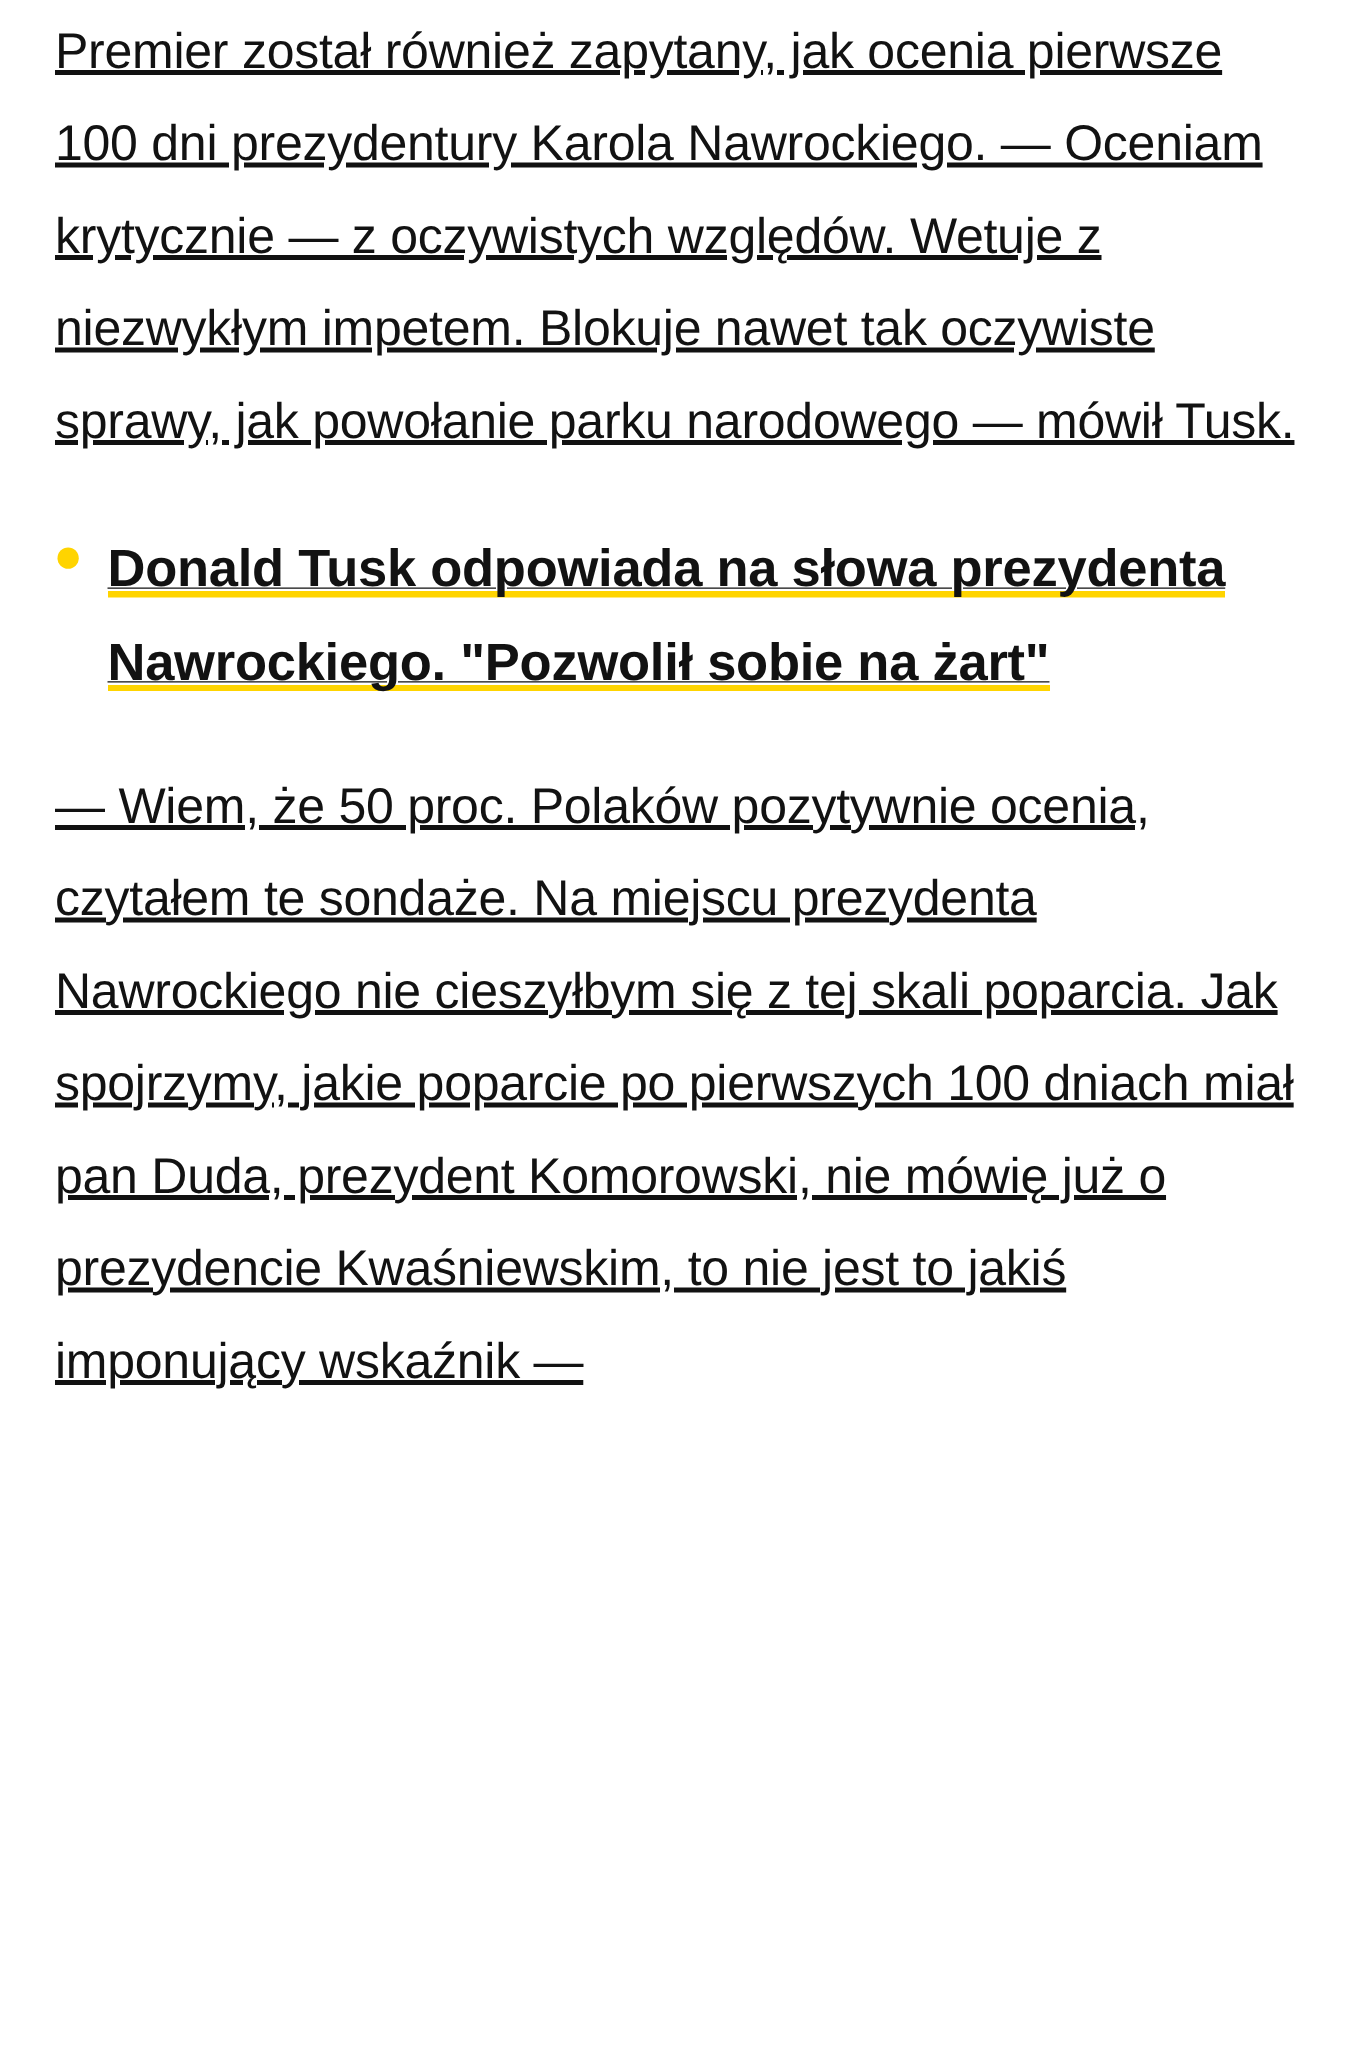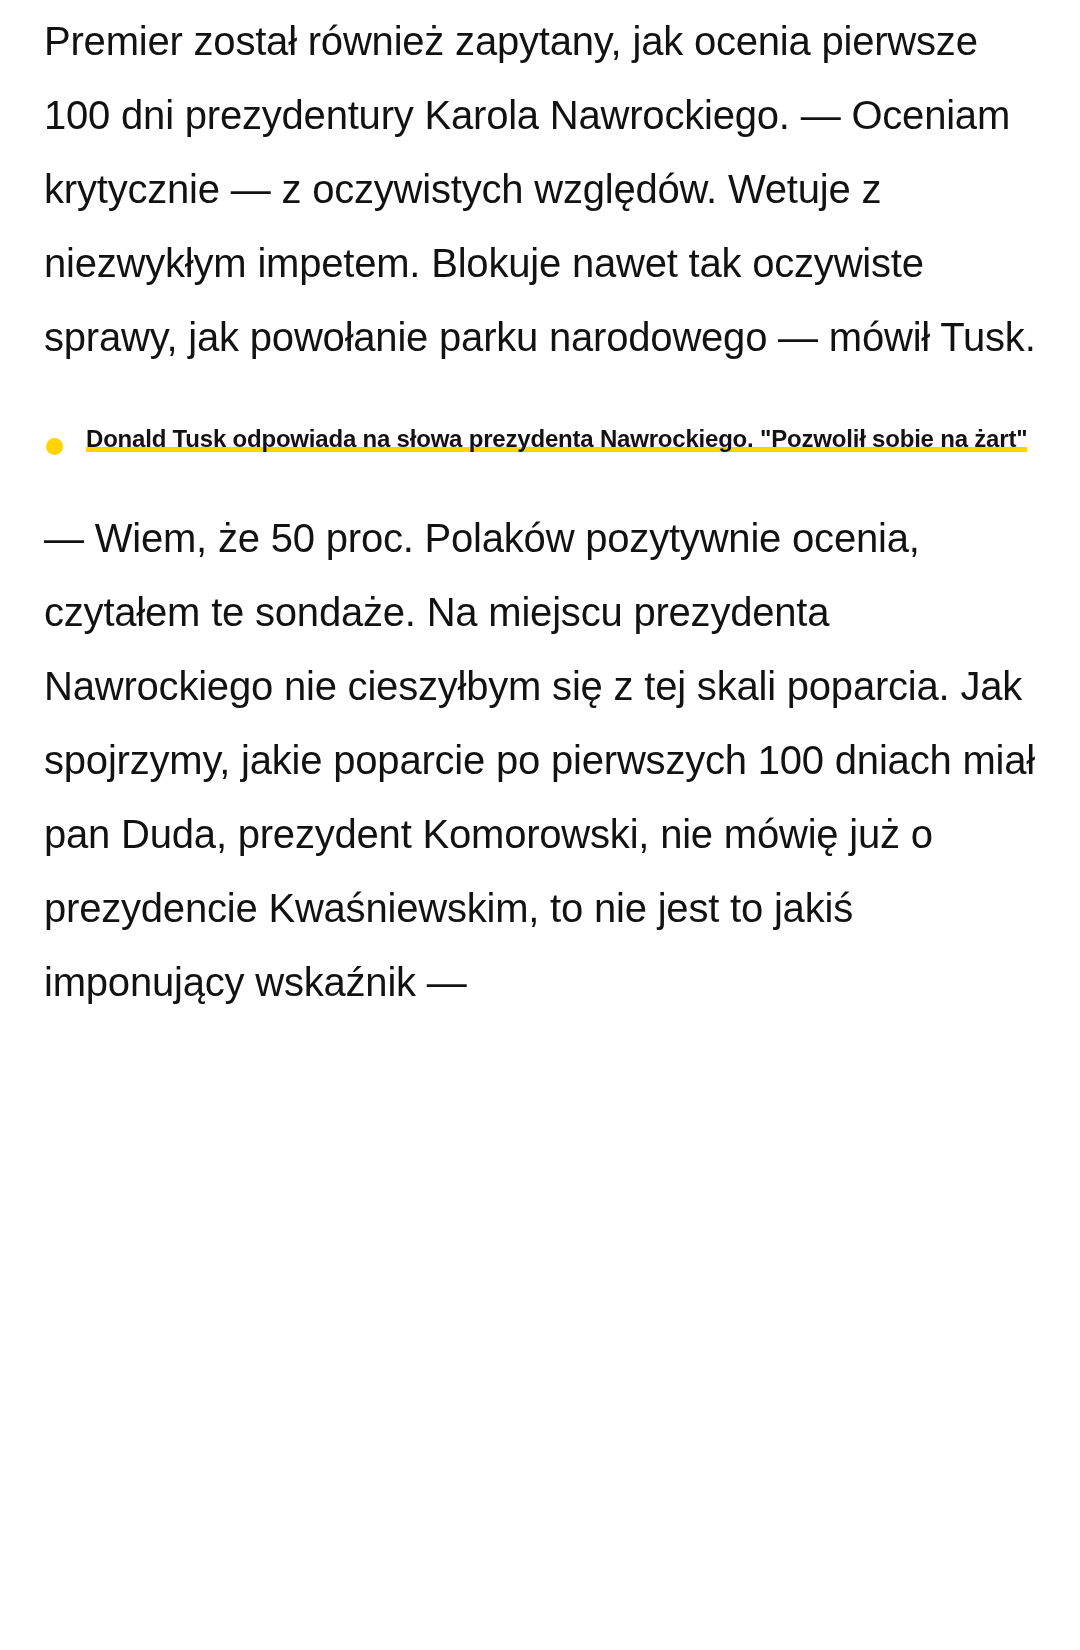--- a/index.html
+++ b/index.html
@@ -11,20 +11,21 @@
     width: 1080px;
     min-height: 1650px;
     font-family: "Liberation Sans", sans-serif;
     color: #111111;
     -webkit-font-smoothing: antialiased;
   }
   .article {
     box-sizing: border-box;
     width: 1080px;
     padding: 0 44px 0 44px;
+    text-decoration: underline;
   }
   .para {
     font-size: 40px;
     line-height: 1.85;
     letter-spacing: -0.2px;
     color: #121212;
     margin: 0;
     font-weight: 400;
   }
   .para.first {
@@ -39,21 +40,21 @@
     position: absolute;
     left: 2px;
     top: 20px;
     width: 17px;
     height: 17px;
     border-radius: 50%;
     background: #ffd400;
   }
   .related-link {
     display: inline;
-    font-size: 24px;
+    font-size: 42px;
     font-weight: 700;
     line-height: 1.78;
     color: #121212;
     letter-spacing: -0.2px;
     text-decoration: none;
     background-image: linear-gradient(to top, #ffd400 0px, #ffd400 5px, transparent 5px);
     background-repeat: repeat-x;
     background-position: 0 100%;
     box-decoration-break: clone;
     -webkit-box-decoration-break: clone;

